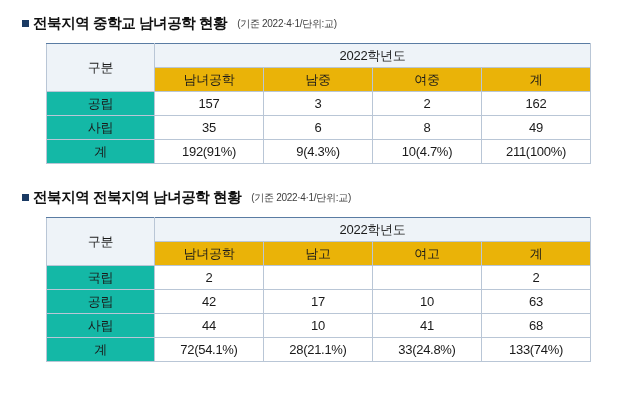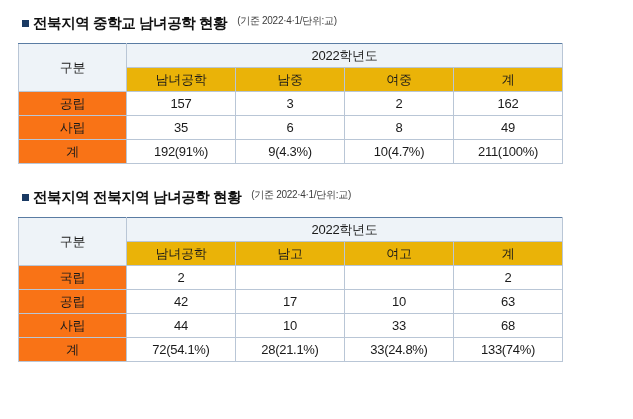--- a/index.html
+++ b/index.html
@@ -19,21 +19,21 @@
     width: 633px;
     height: 419px;
     box-sizing: border-box;
     padding: 14px 18px 0 18px;
   }
   .section {
     margin-bottom: 6px;
   }
   .section-header {
     display: flex;
-    align-items: flex-start;
+    align-items: center;
     gap: 10px;
     padding-left: 4px;
     margin-bottom: 10px;
   }
   .bullet {
     display: inline-block;
     width: 7px;
     height: 7px;
     background: #1a3a63;
     margin-right: 4px;
@@ -49,20 +49,21 @@
   }
   .section-note {
     font-size: 10px;
     color: #3d3d3d;
     letter-spacing: -0.3px;
     white-space: nowrap;
   }
   table.data {
     border-collapse: collapse;
     width: 545px;
+    margin-left: 28px;
     table-layout: fixed;
   }
   table.data td, table.data th {
     border: 1px solid #b9c6d6;
     font-size: 13px;
     text-align: center;
     font-weight: normal;
     color: #1a1a1a;
     padding: 0;
     height: 23px;
@@ -71,21 +72,21 @@
   table.data .top-line td, table.data .top-line th {
     border-top: 1.6px solid #5a7ca3;
   }
   .hdr {
     background: #eef3f8;
   }
   .hdr-sub {
     background: #eab308;
   }
   .rowlabel {
-    background: #f97316;
+    background: #14b8a6;
   }
   .total-row td {
     border-top: 1.2px solid #5a7ca3;
     border-bottom: 1.6px solid #5a7ca3;
   }
   .col-gubun { width: 108px; }
   .col-d { width: 109px; }
   .spacer-1 { height: 18px; }
 </style>
 </head>
@@ -185,21 +186,21 @@
           <td class="rowlabel">공립</td>
           <td>42</td>
           <td>17</td>
           <td>10</td>
           <td>63</td>
         </tr>
         <tr>
           <td class="rowlabel">사립</td>
           <td>44</td>
           <td>10</td>
-          <td>33</td>
+          <td>41</td>
           <td>68</td>
         </tr>
         <tr class="total-row">
           <td class="rowlabel">계</td>
           <td>72(54.1%)</td>
           <td>28(21.1%)</td>
           <td>33(24.8%)</td>
           <td>133(74%)</td>
         </tr>
       </tbody>

